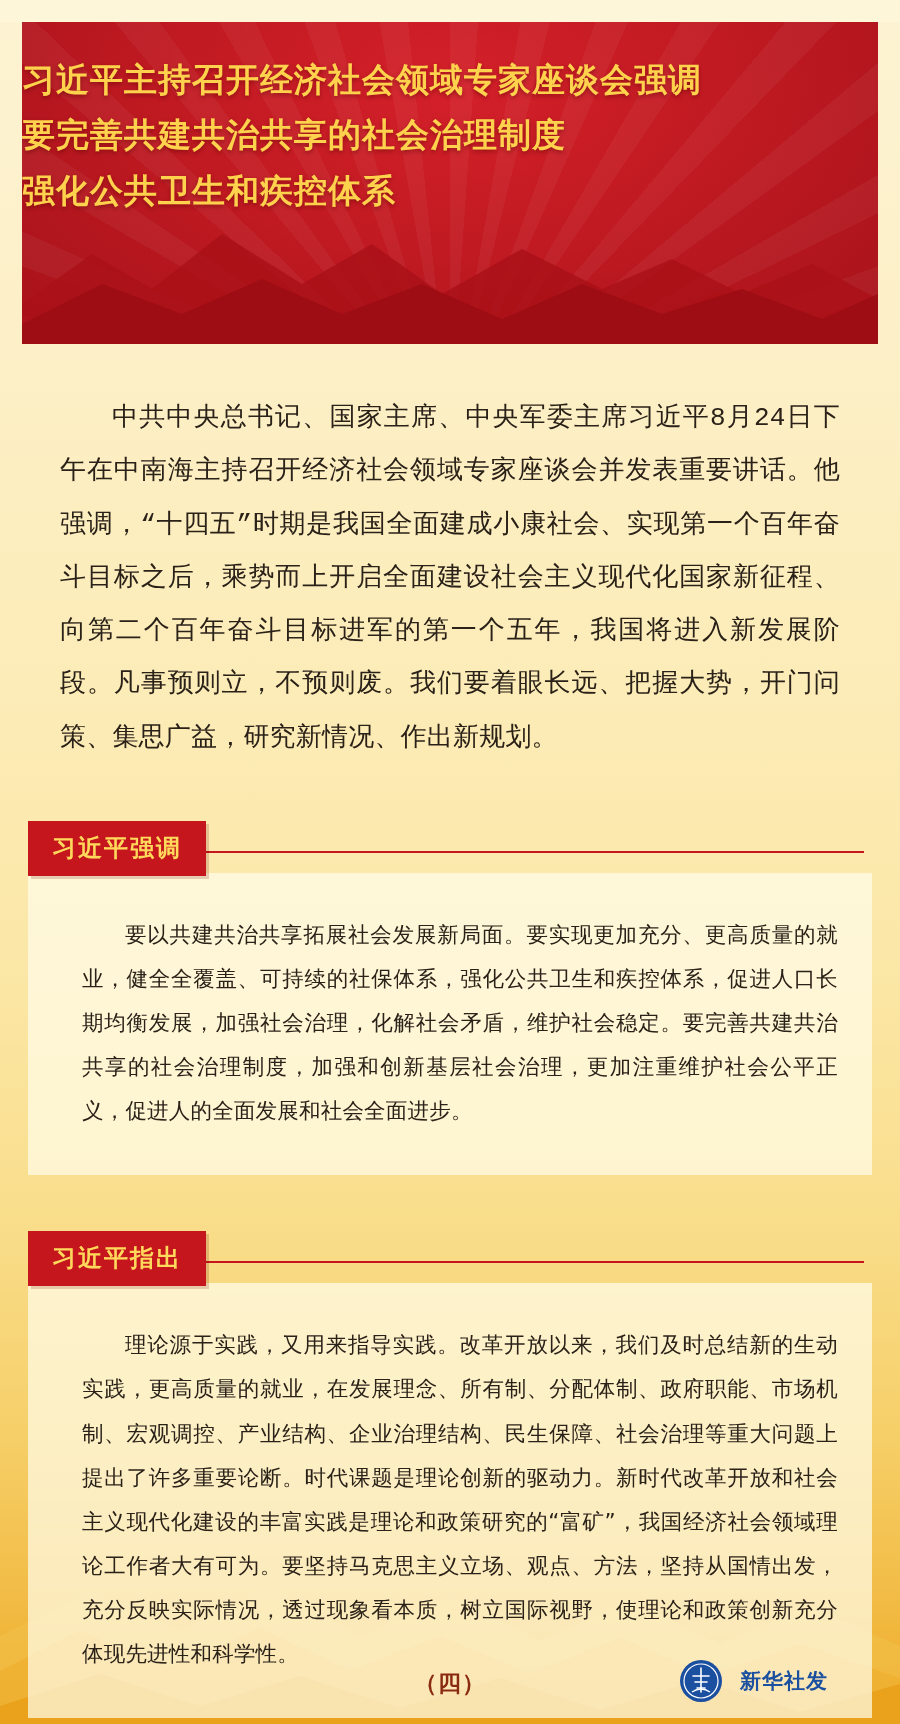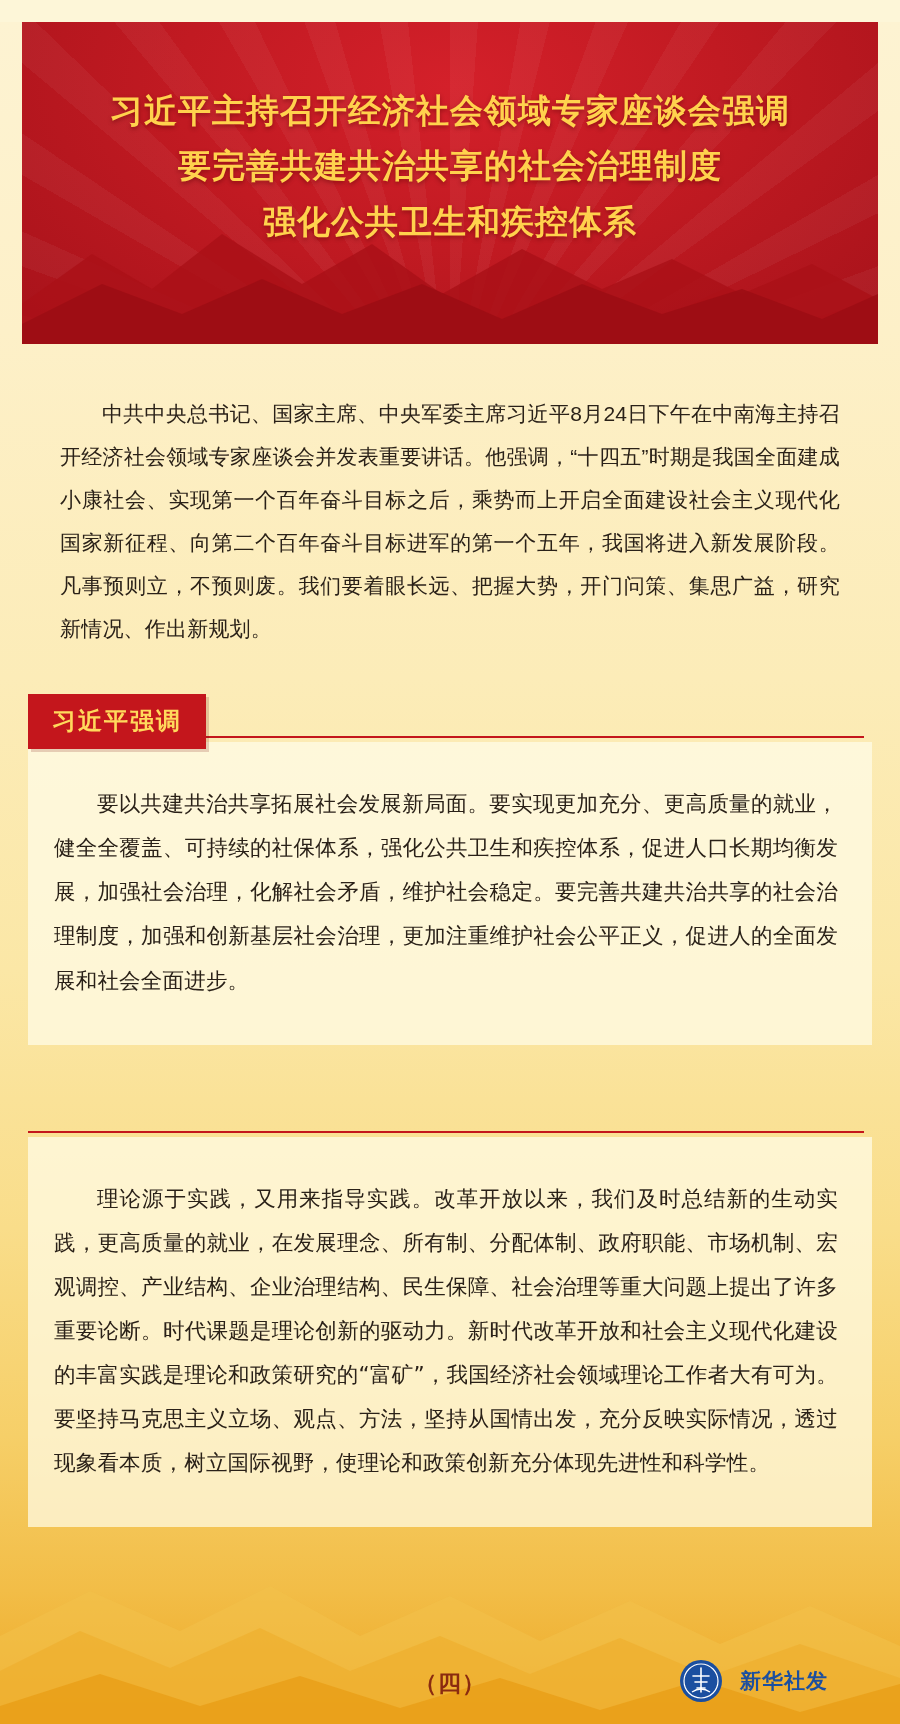--- a/index.html
+++ b/index.html
@@ -68,83 +68,82 @@
     margin-left: -550px;
     background:
       repeating-conic-gradient(from 0deg at 50% 100%,
         rgba(255,255,255,0.045) 0deg 4deg,
         rgba(255,255,255,0) 4deg 10deg);
     pointer-events: none;
   }
   .banner-title {
     position: relative;
     z-index: 3;
-    padding-top: 62px;
-    text-align: center;
+    padding-top: 33px;
     color: #ffd24d;
-    font-family: Liberation Serif, serif;
+    font-family: Liberation Mono, monospace;
     font-weight: bold;
     font-size: 33px;
     line-height: 1.68;
     letter-spacing: 1px;
     text-shadow: 0 2px 4px rgba(80,0,0,0.45);
   }
   .banner-title div { white-space: nowrap; }
 
   
   .lead {
     position: relative;
     z-index: 2;
     margin: 48px 60px 0 60px;
     color: #2a2118;
-    font-family: Liberation Sans, sans-serif;
-    font-size: 21px;
+    font-family: Liberation Mono, monospace;
+    font-size: 26px;
     line-height: 2.05;
     text-align: justify;
     text-indent: 2em;
     letter-spacing: 0.2px;
   }
 
   
   .section {
     position: relative;
     z-index: 2;
     margin: 40px 28px 0 28px;
   }
   .section-head {
     position: relative;
     height: 52px;
   }
   .section-tag {
     position: absolute;
     left: 0;
-    top: 4px;
+    top: 16px;
     background: #c4161c;
     color: #ffd95c;
     font-family: "DejaVu Sans", "Liberation Sans", sans-serif;
     font-weight: bold;
     font-size: 24px;
     letter-spacing: 2px;
     padding: 11px 24px 12px 24px;
     box-shadow: 3px 3px 0 rgba(120,10,10,0.18);
     z-index: 2;
   }
   .section-rule {
     position: absolute;
     left: 0;
     right: 8px;
     bottom: 4px;
     height: 2px;
     background: #c4161c;
   }
   .section-body {
-    margin-top: 0;
+    margin-top: 16px;
     background: rgba(255,252,233,0.72);
     border-top: none;
-    padding: 40px 34px 42px 26px;
+    padding: 40px 34px 42px 54px;
     color: #2a2118;
     font-family: "DejaVu Sans", "Liberation Sans", sans-serif;
     font-size: 21.5px;
     line-height: 2.05;
     text-align: justify;
     text-indent: 2em;
     letter-spacing: 0.2px;
     box-sizing: border-box;
   }
 
@@ -220,20 +219,21 @@
   <div class="section">
     <div class="section-head">
       <div class="section-tag">习近平强调</div>
       <div class="section-rule"></div>
     </div>
     <div class="section-body">要以共建共治共享拓展社会发展新局面。要实现更加充分、更高质量的就业，健全全覆盖、可持续的社保体系，强化公共卫生和疾控体系，促进人口长期均衡发展，加强社会治理，化解社会矛盾，维护社会稳定。要完善共建共治共享的社会治理制度，加强和创新基层社会治理，更加注重维护社会公平正义，促进人的全面发展和社会全面进步。</div>
   </div>
 
   <div class="section">
     <div class="section-head">
+      <div class="section-tag">习近平指出</div>
       <div class="section-rule"></div>
     </div>
     <div class="section-body">理论源于实践，又用来指导实践。改革开放以来，我们及时总结新的生动实践，更高质量的就业，在发展理念、所有制、分配体制、政府职能、市场机制、宏观调控、产业结构、企业治理结构、民生保障、社会治理等重大问题上提出了许多重要论断。时代课题是理论创新的驱动力。新时代改革开放和社会主义现代化建设的丰富实践是理论和政策研究的“富矿”，我国经济社会领域理论工作者大有可为。要坚持马克思主义立场、观点、方法，坚持从国情出发，充分反映实际情况，透过现象看本质，树立国际视野，使理论和政策创新充分体现先进性和科学性。</div>
   </div>
 
   <div class="mountains">
     <svg viewBox="0 0 900 340" preserveAspectRatio="none" aria-hidden="true">
       <path d="M0,230 L90,185 L180,225 L270,180 L360,230 L450,190 L540,235 L630,195 L720,238 L810,200 L900,240 L900,340 L0,340 Z" fill="#f2c14a" opacity="0.55"></path>
       <path d="M0,265 L80,225 L170,262 L260,222 L350,265 L440,230 L530,268 L620,232 L710,270 L800,238 L900,272 L900,340 L0,340 Z" fill="#eeae2c" opacity="0.65"></path>
       <path d="M0,300 L100,268 L200,300 L300,270 L400,302 L500,272 L600,304 L700,274 L800,306 L900,278 L900,340 L0,340 Z" fill="#e89b13" opacity="0.7"></path>

